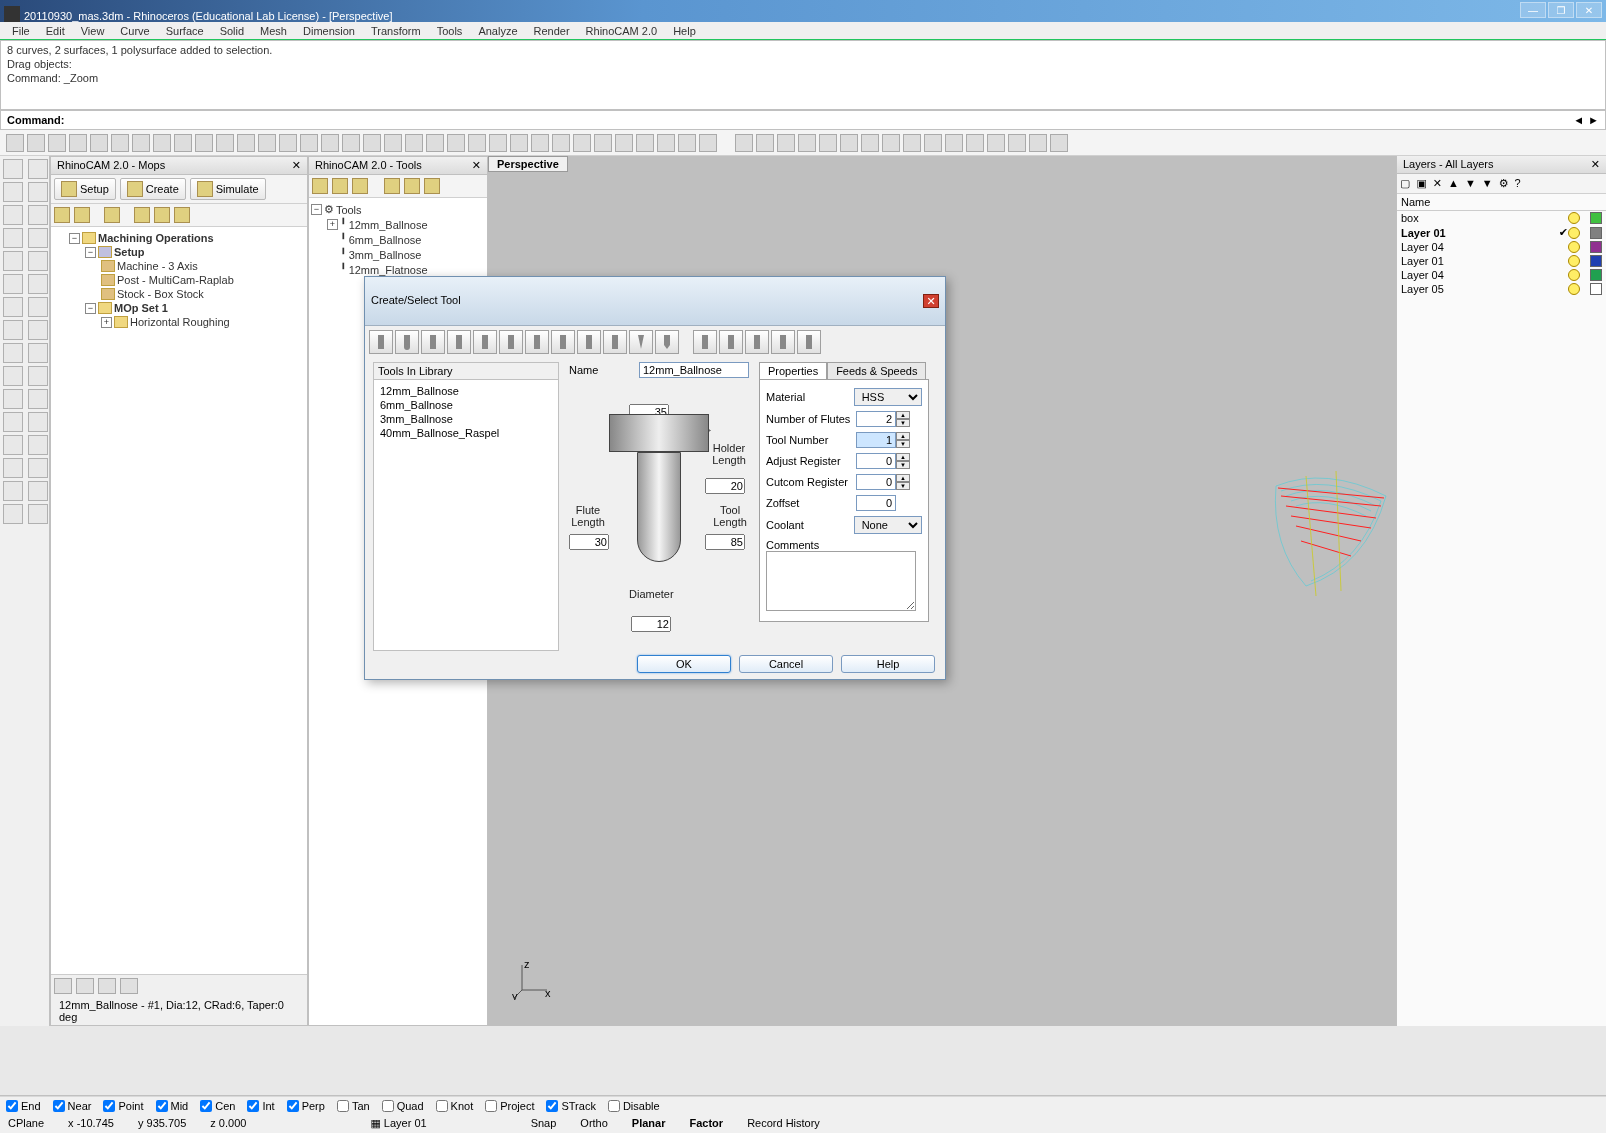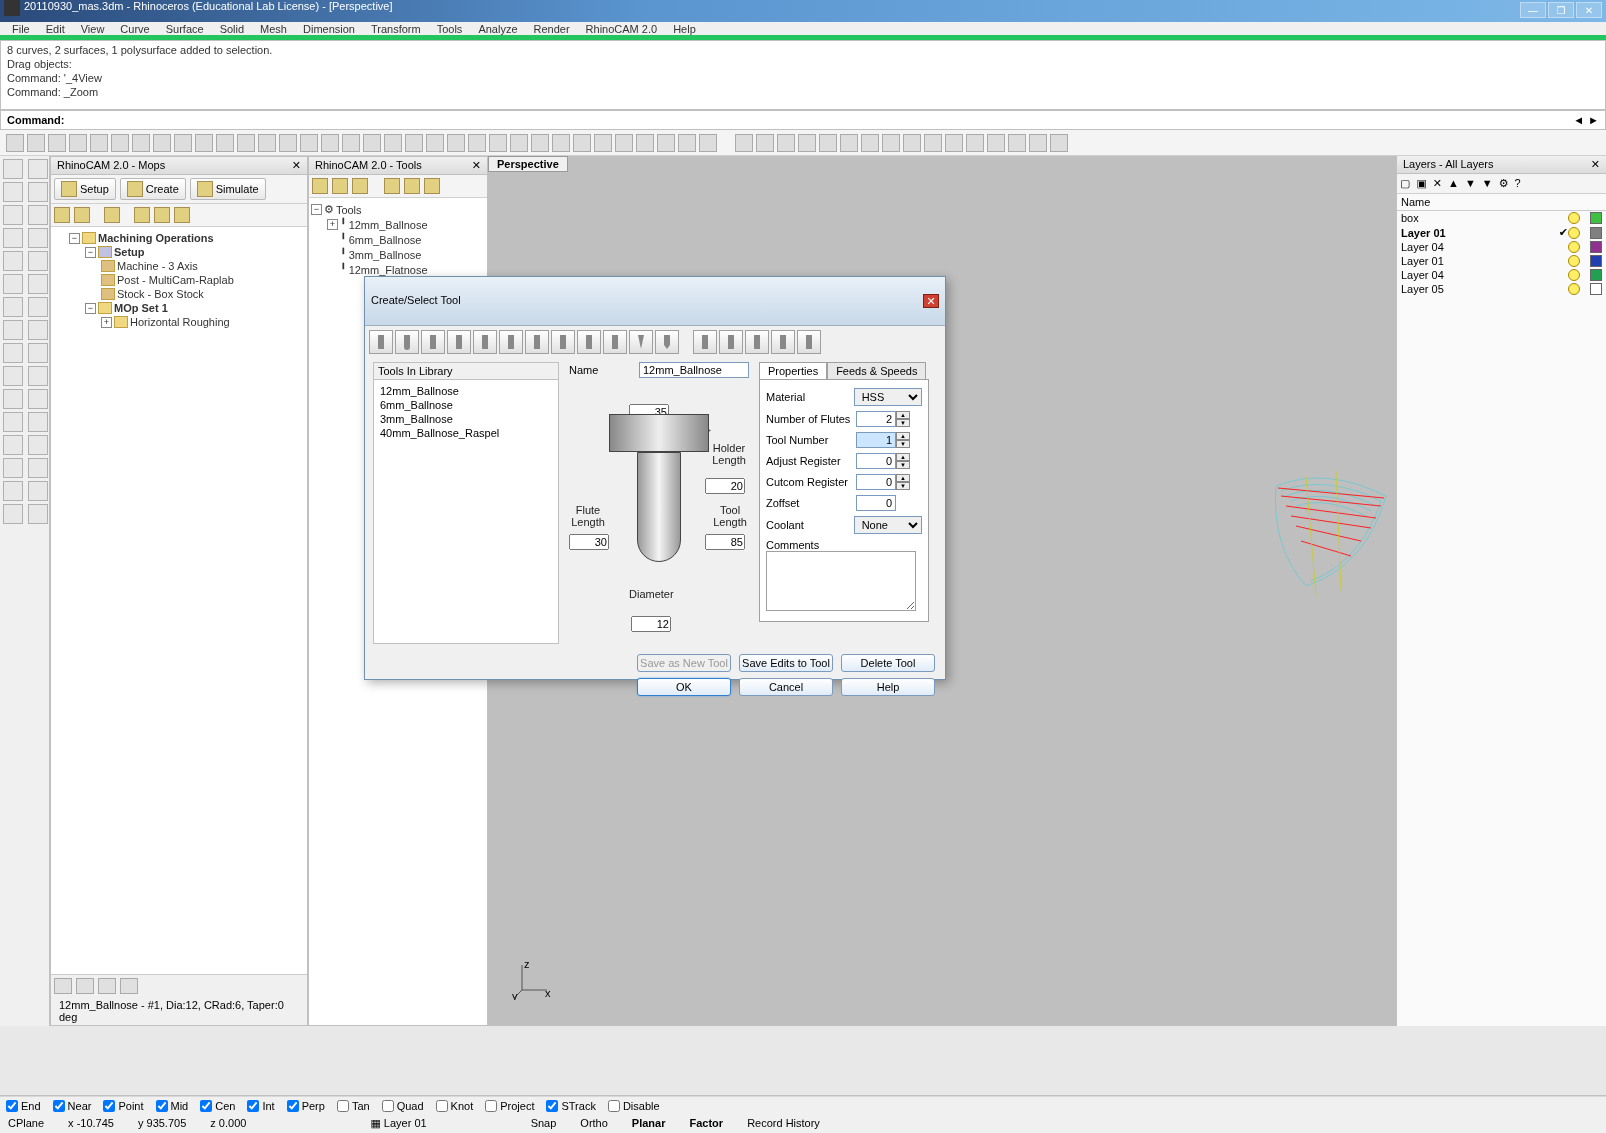--- a/index.html
+++ b/index.html
@@ -1,25 +1,25 @@
 <!DOCTYPE html>
 <html><head>
 <meta charset="utf-8">
 <style>
 * { box-sizing: border-box; margin: 0; padding: 0; font-family: "Segoe UI", Tahoma, sans-serif; font-size: 11px; }
 body { background: #e8e8e8; width: 1606px; height: 1133px; overflow: hidden; position: relative; }
 
 
-.titlebar { height: 22px; background: linear-gradient(to right, #2a4a7a 0%, #5a95d0 40%, #7db8e8 100%); display: flex; align-items: flex-start; padding-left: 4px; color: white; position: relative; }
+.titlebar { height: 22px; background: linear-gradient(to right, #2a4a7a 0%, #5a95d0 40%, #7db8e8 100%); display: flex; align-items: flex-end; padding-left: 4px; color: white; position: relative; }
 .titlebar .icon { width: 16px; height: 16px; background: #333; margin-right: 4px; }
 .titlebar .wincontrols { position: absolute; right: 4px; top: 2px; display: flex; gap: 2px; }
 .titlebar .wincontrols span { width: 26px; height: 16px; background: rgba(255,255,255,0.2); border: 1px solid rgba(255,255,255,0.4); display: flex; align-items: center; justify-content: center; color: white; font-size: 10px; }
 
 
-.menubar { height: 18px; background: #f0f0f0; display: flex; align-items: center; padding-left: 4px; border-bottom: 5px solid #22c55e; }
+.menubar { height: 18px; background: #f0f0f0; display: flex; align-items: center; padding-left: 4px; border-bottom: 1px solid #22c55e; }
 .menubar span { padding: 2px 8px; color: #333; cursor: default; }
 
 
 .cmdhistory { background: white; border: 1px solid #c0c0c0; padding: 2px 6px; height: 70px; color: #333; line-height: 14px; }
 .cmdline { background: white; border: 1px solid #c0c0c0; padding: 2px 6px; height: 20px; display: flex; align-items: center; }
 .cmdline b { font-weight: bold; }
 .cmdline .arrows { margin-left: auto; display: flex; gap: 4px; }
 
 
 .toolbarrow { height: 26px; background: #f4f4f4; border-bottom: 1px solid #d0d0d0; display: flex; align-items: center; padding: 2px 6px; gap: 18px; }
@@ -137,21 +137,20 @@
   <span>Tools</span>
   <span>Analyze</span>
   <span>Render</span>
   <span>RhinoCAM 2.0</span>
   <span>Help</span>
 </div>
 
 <div class="cmdhistory">
   <div>8 curves, 2 surfaces, 1 polysurface added to selection.</div>
   <div>Drag objects:</div>
-  <div>Command: '_4View</div>
   <div>Command: _Zoom</div>
 </div>
 <div class="cmdline">
   <b>Command:</b>
   <div class="arrows">
       <span>◄</span>
       <span>►</span>
     </div>
 </div>
 
@@ -636,25 +635,20 @@
           </div>
         <div class="field">
             <label>Coolant</label>
             <select style="width:70px;"><option>None</option></select>
           </div>
         <div style="margin-top:2px;"><label>Comments</label></div>
         <textarea style="width: 150px; height: 60px; border: 1px solid rgb(160, 160, 160);"></textarea>
       </div>
     </div>
   </div>
-  <div class="dbtns">
-    <button class="disabled">Save as New Tool</button>
-    <button>Save Edits to Tool</button>
-    <button>Delete Tool</button>
-  </div>
   <div class="dbtns" style="padding-top:0;">
     <button class="ok">OK</button>
     <button>Cancel</button>
     <button>Help</button>
   </div>
 </div>
 
 <div class="statusbar">
   <div class="statrow">
     <span class="chk">

